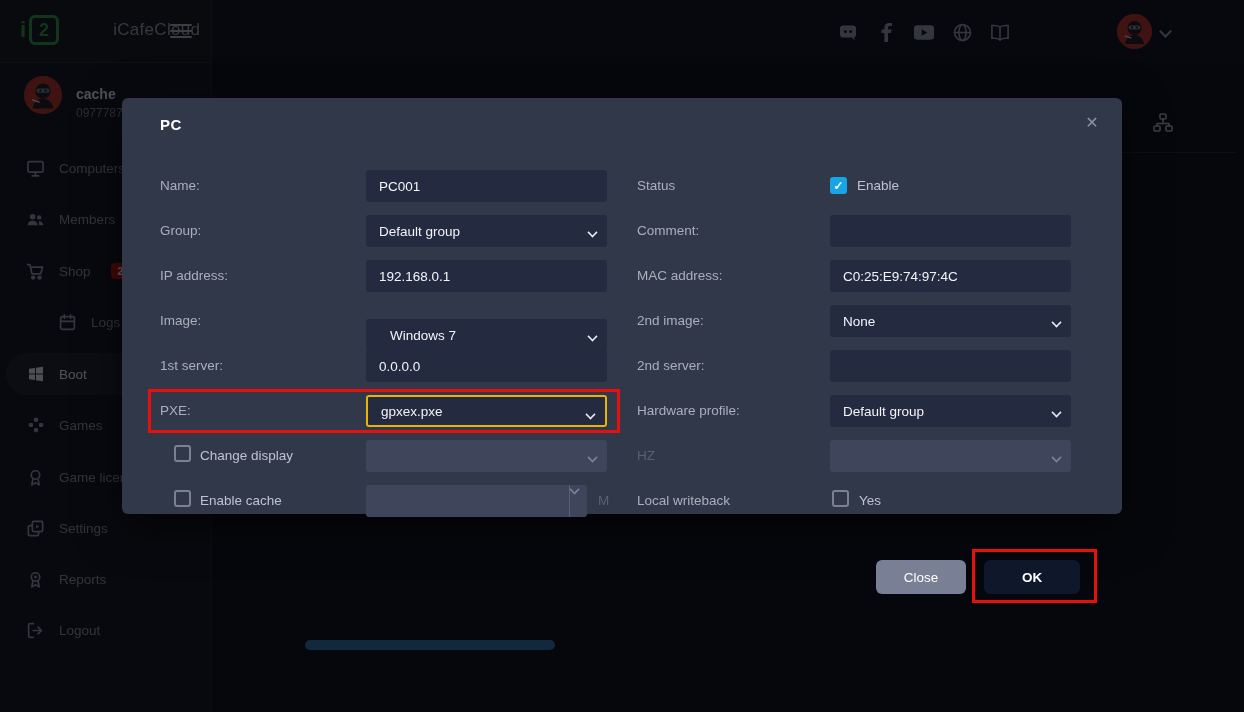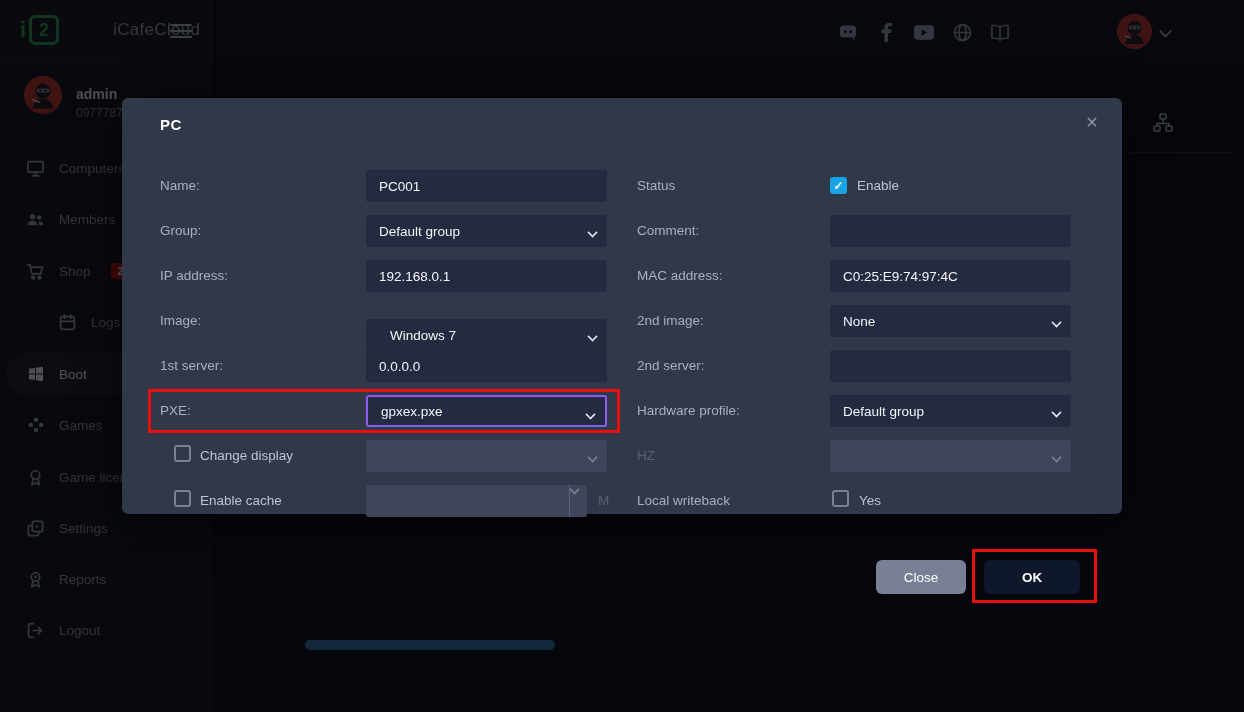--- a/index.html
+++ b/index.html
@@ -61,21 +61,21 @@
   .lbl{position:absolute;height:32px;line-height:32px;color:#abafbc;font-size:13.5px;}
   .lbl.dim{color:#596070;}
   .fld{position:absolute;width:241px;height:32px;background:#242a40;border-radius:3px;color:#f2f4f8;
     font-size:13.5px;display:flex;align-items:center;padding:0 13px;cursor:text;}
   .fld.sel{cursor:pointer;padding-right:28px;}
   .fld .chev{position:absolute;right:10px;top:13px;width:9px;height:9px;}
   .fld .chev::before{content:"";position:absolute;left:0;top:0;width:7px;height:7px;
     border-right:2px solid #e8eaef;border-bottom:2px solid #e8eaef;transform:rotate(45deg) scale(.8);}
   .fld.disabled{background:#3f465c;cursor:default;}
   .fld.disabled .chev::before{border-color:#7d8398;}
-  .fld.focused{border:2px solid #8b5cf6;}
+  .fld.focused{border:2px solid #eab308;}
   .cb{position:absolute;width:17px;height:17px;border-radius:3px;border:2px solid #7b8193;cursor:pointer;}
   .cb.checked{border:none;background:#18a5e8;color:#fff;font-size:12px;font-weight:bold;
     display:flex;align-items:center;justify-content:center;}
   .cb-label{position:absolute;height:32px;line-height:32px;color:#bfc3cf;font-size:13.5px;}
 
   .hl-box{position:absolute;border:3px solid #e8100c;}
   .btn{position:absolute;height:34px;border-radius:6px;color:#fff;font-size:13.5px;display:flex;
     align-items:center;justify-content:center;cursor:pointer;}
   .btn-close{left:754px;top:462px;width:90px;background:#798095;}
   .btn-ok{left:862px;top:462px;width:96px;background:#0f172a;font-weight:bold;}
@@ -155,21 +155,21 @@
       <svg width="38" height="38" viewBox="0 0 35 35">
           <circle cx="17.5" cy="17.5" r="17.5" fill="#a03126"></circle>
           <circle cx="17.5" cy="14" r="7" fill="#1e1b20"></circle>
           <rect x="11.5" y="11.5" width="12" height="4" rx="2" fill="#6f7480"></rect>
           <circle cx="15" cy="13.5" r="1" fill="#14161e"></circle>
           <circle cx="20" cy="13.5" r="1" fill="#14161e"></circle>
           <path d="M8 30c1-6 5-9 9.5-9s8.5 3 9.5 9z" fill="#1e1b20"></path>
           <path d="M8 22l6 2" stroke="#d9d2c8" stroke-width="1.2"></path>
         </svg>
     </div>
-    <div class="user-name">admin</div>
+    <div class="user-name">cache</div>
     <div class="user-phone">09777870</div>
 
     <div class="side-pill" style="top:290px;"></div>
 
     <div class="side-item" style="top:85px;">
       <span class="sicon">
           <svg width="19" height="19" viewBox="0 0 18 18" fill="none" stroke="#868b98" stroke-width="1.6">
             <rect x="1.8" y="2.5" width="14.4" height="10" rx="1.5"></rect>
             <path d="M6 16h6M9 12.5V16"></path>
           </svg>

